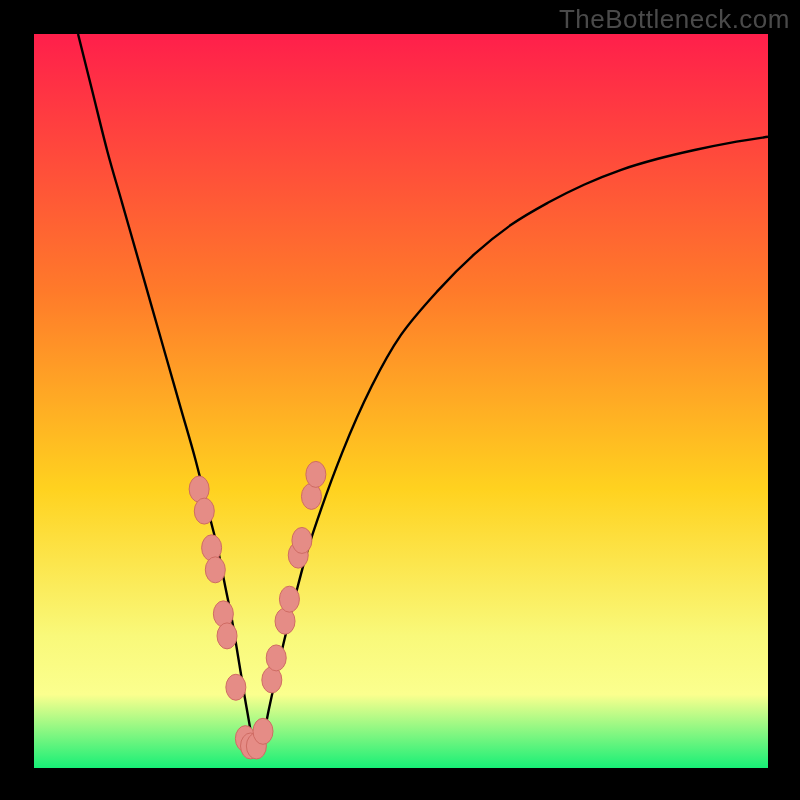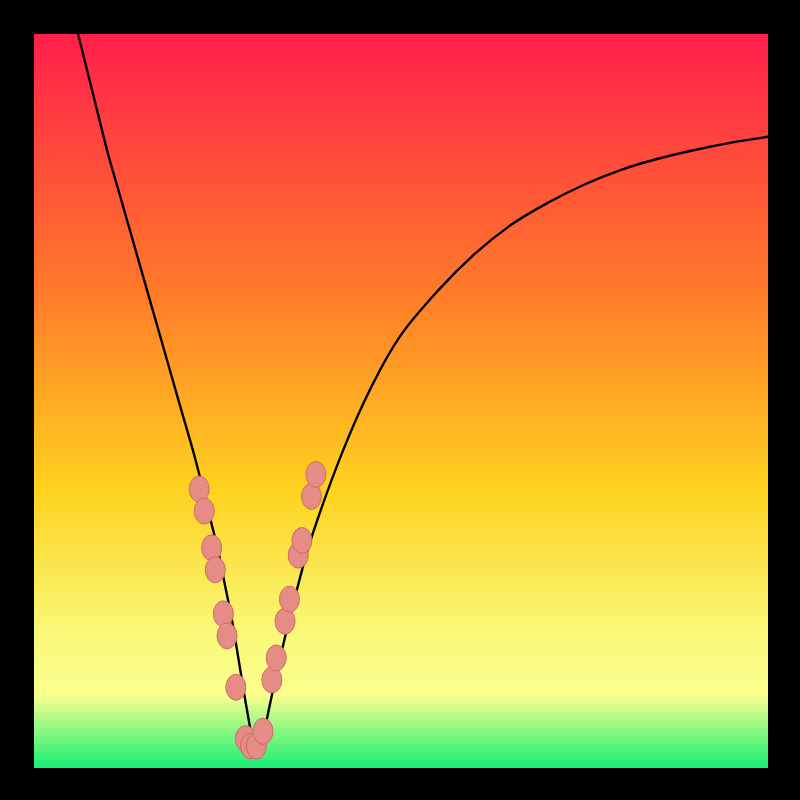--- a/index.html
+++ b/index.html
@@ -31,20 +31,21 @@
     position: absolute;
     top: 0;
     left: 0;
   }
 </style>
 </head>
 <body>
 
 <div class="frame">
 
+  <div class="watermark">TheBottleneck.com</div>
 
   <svg width="800" height="800" viewBox="0 0 800 800">
     <defs>
       <linearGradient id="bg-grad" x1="0" y1="0" x2="0" y2="1">
         <stop id="g0" offset="0%" stop-color="#ff1f4b"></stop>
         <stop id="g1" offset="35%" stop-color="#ff7a2a"></stop>
         <stop id="g2" offset="62%" stop-color="#ffd21f"></stop>
         <stop id="g3" offset="82%" stop-color="#f9f97a"></stop>
         <stop id="g4" offset="90%" stop-color="#fbff8e"></stop>
         <stop id="g5" offset="100%" stop-color="#17ef76"></stop>

